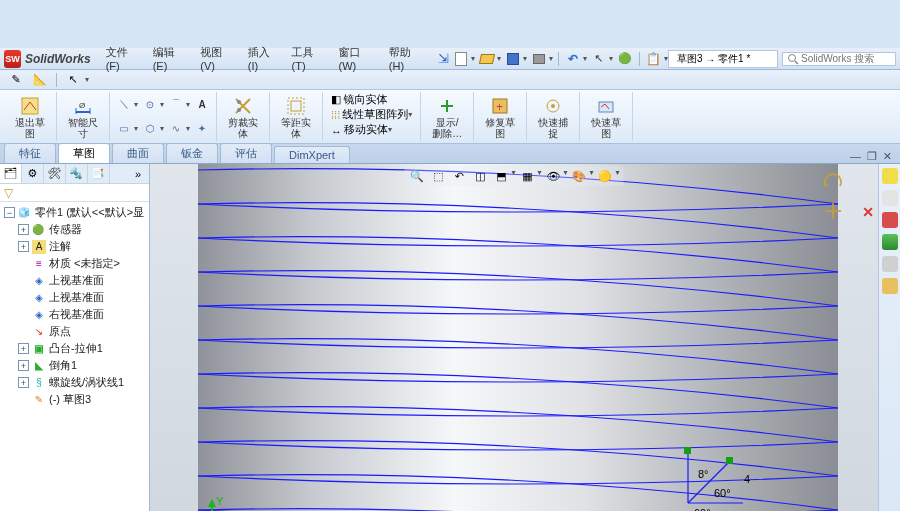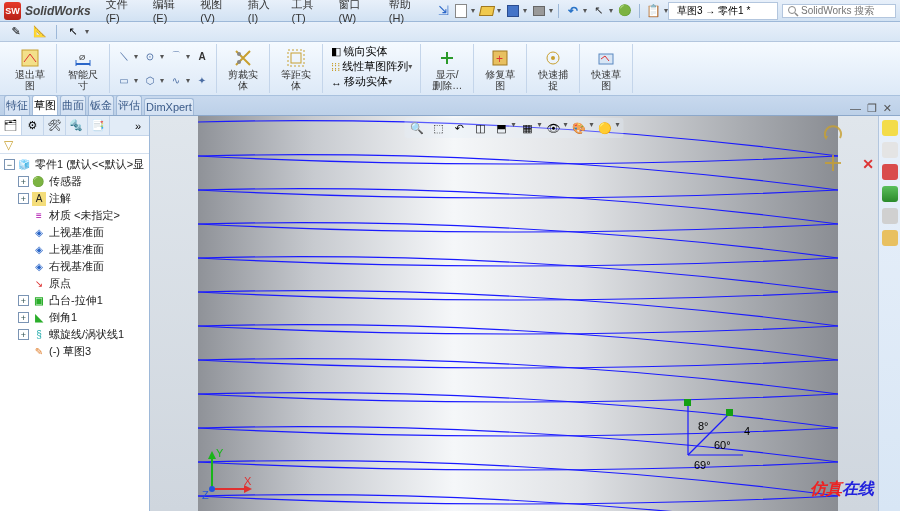--- a/index.html
+++ b/index.html
@@ -1,19 +1,19 @@
 <!DOCTYPE html>
 <html><head>
 <meta charset="utf-8">
 <style>
   * { box-sizing: border-box; margin: 0; padding: 0; font-family: "Microsoft YaHei", Arial, sans-serif; }
   body { width: 900px; height: 511px; background: #d6e5f5; font-size: 11px; overflow: hidden; position: relative; }
   
   
-  .titlebar { height: 22px; background: linear-gradient(#e8f0fa,#d2e2f3); display: flex; align-items: center; padding: 0 4px; border-bottom: 1px solid #9db8d8; }
+  .titlebar { height: 22px; background: linear-gradient(#e8f0fa,#d2e2f3); display: flex; align-items: center; padding: 0 4px; border-bottom: 1px solid #9db8d8; margin-top: 48px; }
   .sw-logo { width: 18px; height: 18px; background: linear-gradient(#e63a2a,#b82218); border-radius: 3px; display: flex; align-items: center; justify-content: center; color: #fff; font-size: 9px; font-weight: bold; margin-right: 4px; }
   .sw-title { font-weight: bold; font-style: italic; color: #454545; margin-right: 10px; font-size: 12px; }
   .menu { display: flex; gap: 4px; }
   .menu-item { padding: 2px 5px; color: #333; cursor: pointer; }
   .title-tools { display: flex; gap: 3px; margin-left: 10px; align-items: center; }
   .tt-btn { width: 18px; height: 16px; display: flex; align-items: center; justify-content: center; cursor: pointer; }
   .tt-sep { width: 1px; height: 14px; background: #9db8d8; margin: 0 2px; }
   .ico-new { width: 12px; height: 14px; border: 1px solid #888; background: #fff; position: relative; }
   .ico-open { width: 14px; height: 10px; background: #f0c94e; border: 1px solid #a07820; transform: skewX(-12deg); }
   .ico-save { width: 12px; height: 12px; background: #4474c8; border: 1px solid #2a4c90; }
@@ -34,21 +34,21 @@
   .rgroup { display: flex; flex-direction: column; padding: 0 6px; border-right: 1px solid #c4d5ea; }
   .rrow { display: flex; align-items: center; gap: 4px; height: 24px; }
   .rbtn { display: flex; flex-direction: column; align-items: center; padding: 2px 4px; cursor: pointer; border:1px solid transparent; border-radius:2px;}
   .rbtn span { font-size: 10px; color: #333; line-height: 11px; text-align:right; }
   .ric { width: 22px; height: 22px; display: flex; align-items: center; justify-content: center; }
   .rsmall { width: 16px; height: 14px; display:flex; align-items:center; justify-content:center; font-size:10px; cursor:pointer; color:#4b6da3;}
   .rlabel { display:flex; align-items:center; gap:2px; cursor:pointer; padding:0 2px;}
 
   
   .tabstrip { height: 20px; background: linear-gradient(#c8d9ee,#bcd0e8); display: flex; align-items: end; padding: 0 4px; border-bottom: 1px solid #8ca8ca; }
-  .tab { padding: 2px 1px; font-size: 11px; color: #3a5a88; background: linear-gradient(#e2ecf8,#d2e0f2); border: 1px solid #a2bad8; border-bottom: none; border-radius: 3px 3px 0 0; margin-right: 2px; cursor: pointer; }
+  .tab { padding: 2px 14px; font-size: 11px; color: #3a5a88; background: linear-gradient(#e2ecf8,#d2e0f2); border: 1px solid #a2bad8; border-bottom: none; border-radius: 3px 3px 0 0; margin-right: 2px; cursor: pointer; }
   .tab.active { background: #fff; color: #000; }
   .win-ctrls { margin-left: auto; display: flex; gap: 6px; color: #555; padding-right:4px;}
   .win-ctrls span { font-size: 11px; cursor:pointer; }
 
   
   .main { display: flex; height: 395px; }
   .side { width: 150px; background: #fff; border-right: 1px solid #9db8d8; display: flex; flex-direction: column; }
   .side-tabs { height: 20px; display: flex; background: #e2ecf7; border-bottom: 1px solid #c4d5ea; }
   .stab { width: 22px; display: flex; align-items: center; justify-content: center; border-right: 1px solid #c4d5ea; cursor: pointer; }
   .stab.active { background: #fff; }

